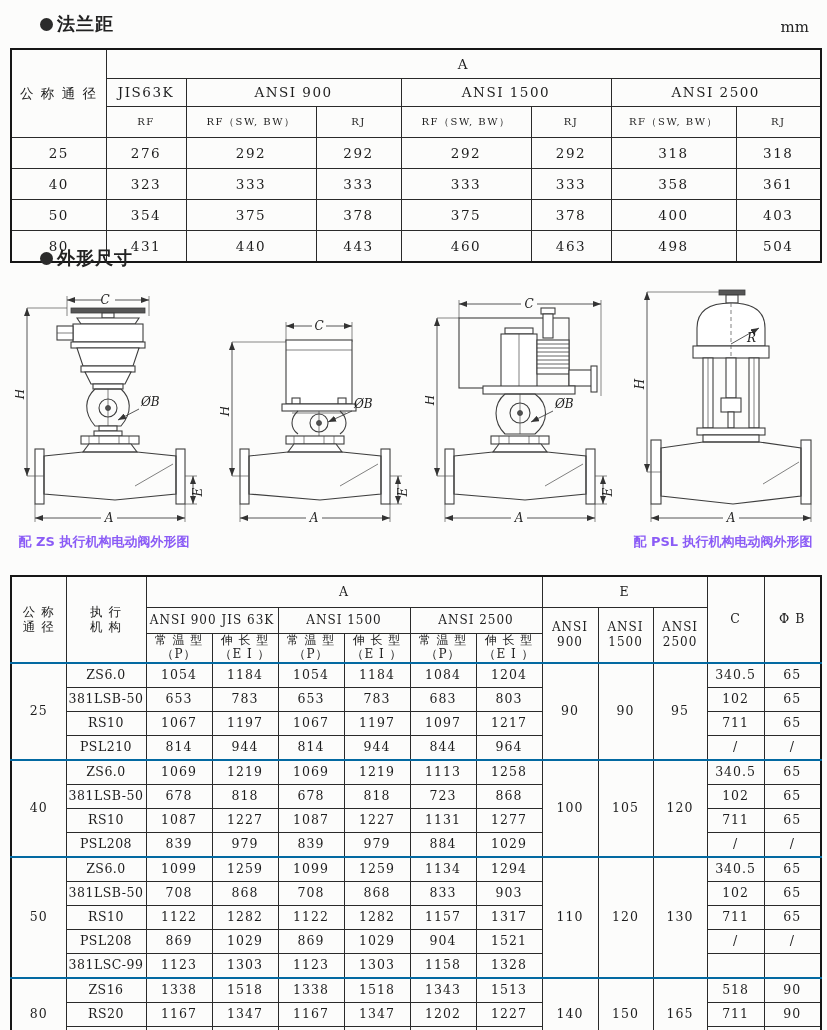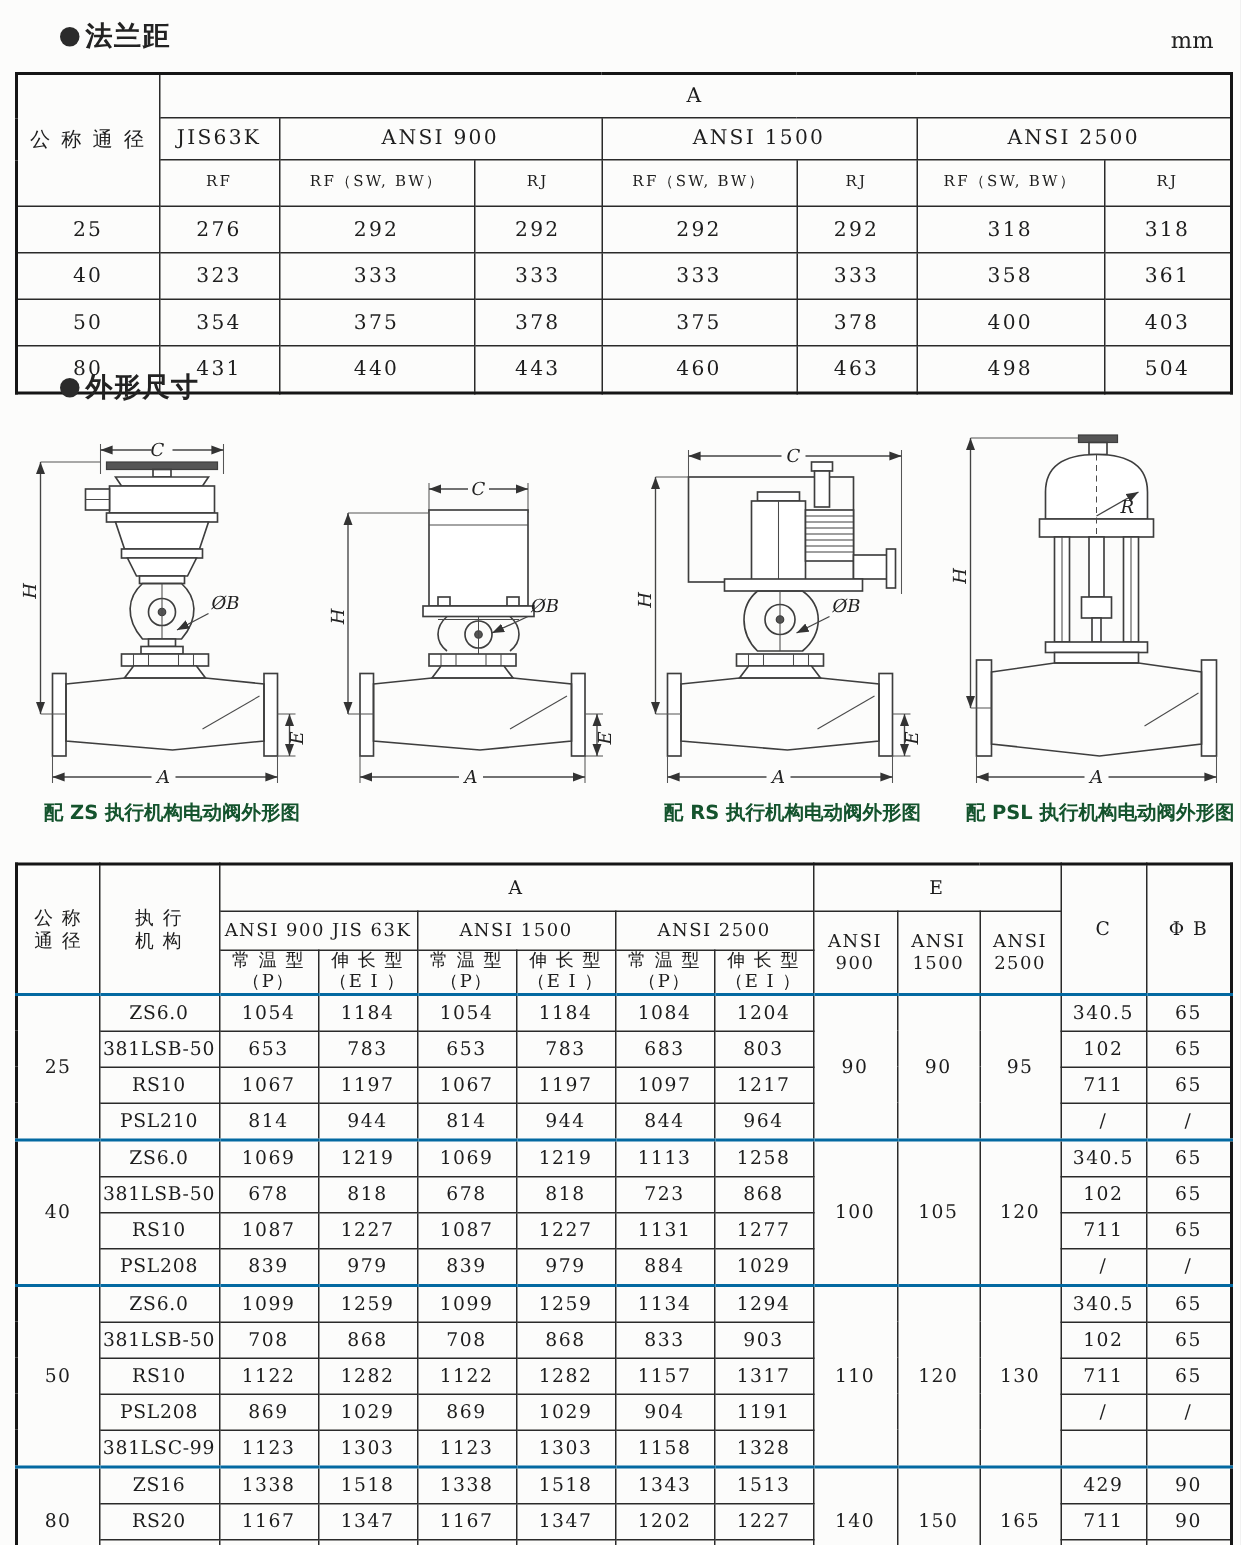--- a/index.html
+++ b/index.html
@@ -20,21 +20,21 @@
   .t2{top:575px;width:810px;border:2px solid #161616;font-size:12.5px;}
   .t2 .hr1 td{height:30px;}
   .t2 .hr2 td{height:25px;font-size:12px;}
   .t2 .hr3 td{height:27px;font-size:12px;line-height:1.15;}
   .t2 tbody td{height:23px;letter-spacing:1px;font-size:12.5px;}
   .t2 tbody td.act{letter-spacing:0.5px;}
   .t2 tbody tr.grp td{border-top:2px solid #0369a1;}
   .cjk{letter-spacing:2px;}
   .figure{position:absolute;top:286px;}
   .fig-caption{position:absolute;top:533px;font-family:"DejaVu Sans","Liberation Sans",sans-serif;
-        font-weight:bold;font-size:13px;color:#14532d;text-align:right;white-space:nowrap;}
+        font-weight:bold;font-size:13px;color:#8b5cf6;text-align:center;white-space:nowrap;}
   svg{display:block;}
   .ln{stroke:#3e3e3e;stroke-width:1.1;fill:none;}
   .lnt{stroke:#4a4a4a;stroke-width:0.7;fill:none;}
   .fil{stroke:#3e3e3e;stroke-width:1.1;fill:#fff;}
   .dk{fill:#555;stroke:#3e3e3e;stroke-width:0.8;}
   .dim{stroke:#444;stroke-width:0.9;fill:none;}
   .ext{stroke:#555;stroke-width:0.7;fill:none;}
   .dimlbl{font:italic 12px "DejaVu Serif",serif;fill:#222;}
   .hatch{stroke:#3e3e3e;stroke-width:0.8;}
 </style>
@@ -361,21 +361,20 @@
 
       <line class="ext" x1="18" y1="222" x2="18" y2="240"></line>
         <line class="ext" x1="178" y1="222" x2="178" y2="240"></line>
       <line class="dim" x1="18" y1="236" x2="90" y2="236" marker-start="url(#arS)"></line>
       <line class="dim" x1="106" y1="236" x2="178" y2="236" marker-end="url(#arE)"></line>
       <text class="dimlbl" x="98" y="240" text-anchor="middle">A</text>
     </svg>
   </div>
 
   <div class="fig-caption" style="left:8px;width:192px;">配 ZS 执行机构电动阀外形图</div>
-  <div class="fig-caption" style="left:418px;width:196px;">配 RS 执行机构电动阀外形图</div>
   <div class="fig-caption" style="left:623px;width:200px;">配 PSL 执行机构电动阀外形图</div>
 
   <table class="t2">
     <colgroup>
       <col style="width:55px">
         <col style="width:80px">
       <col style="width:66px">
         <col style="width:66px">
         <col style="width:66px">
         <col style="width:66px">
@@ -558,21 +557,21 @@
           <td>711</td>
           <td>65</td>
         </tr>
         <tr>
           <td class="act">PSL208</td>
           <td>869</td>
           <td>1029</td>
           <td>869</td>
           <td>1029</td>
           <td>904</td>
-          <td>1191</td>
+          <td>1521</td>
           <td>/</td>
           <td>/</td>
         </tr>
         <tr>
           <td class="act">381LSC-99</td>
           <td>1123</td>
           <td>1303</td>
           <td>1123</td>
           <td>1303</td>
           <td>1158</td>
@@ -585,21 +584,21 @@
           <td class="act">ZS16</td>
           <td>1338</td>
           <td>1518</td>
           <td>1338</td>
           <td>1518</td>
           <td>1343</td>
           <td>1513</td>
           <td rowspan="3">140</td>
           <td rowspan="3">150</td>
           <td rowspan="3">165</td>
-          <td>429</td>
+          <td>518</td>
           <td>90</td>
         </tr>
         <tr>
           <td class="act">RS20</td>
           <td>1167</td>
           <td>1347</td>
           <td>1167</td>
           <td>1347</td>
           <td>1202</td>
           <td>1227</td>

